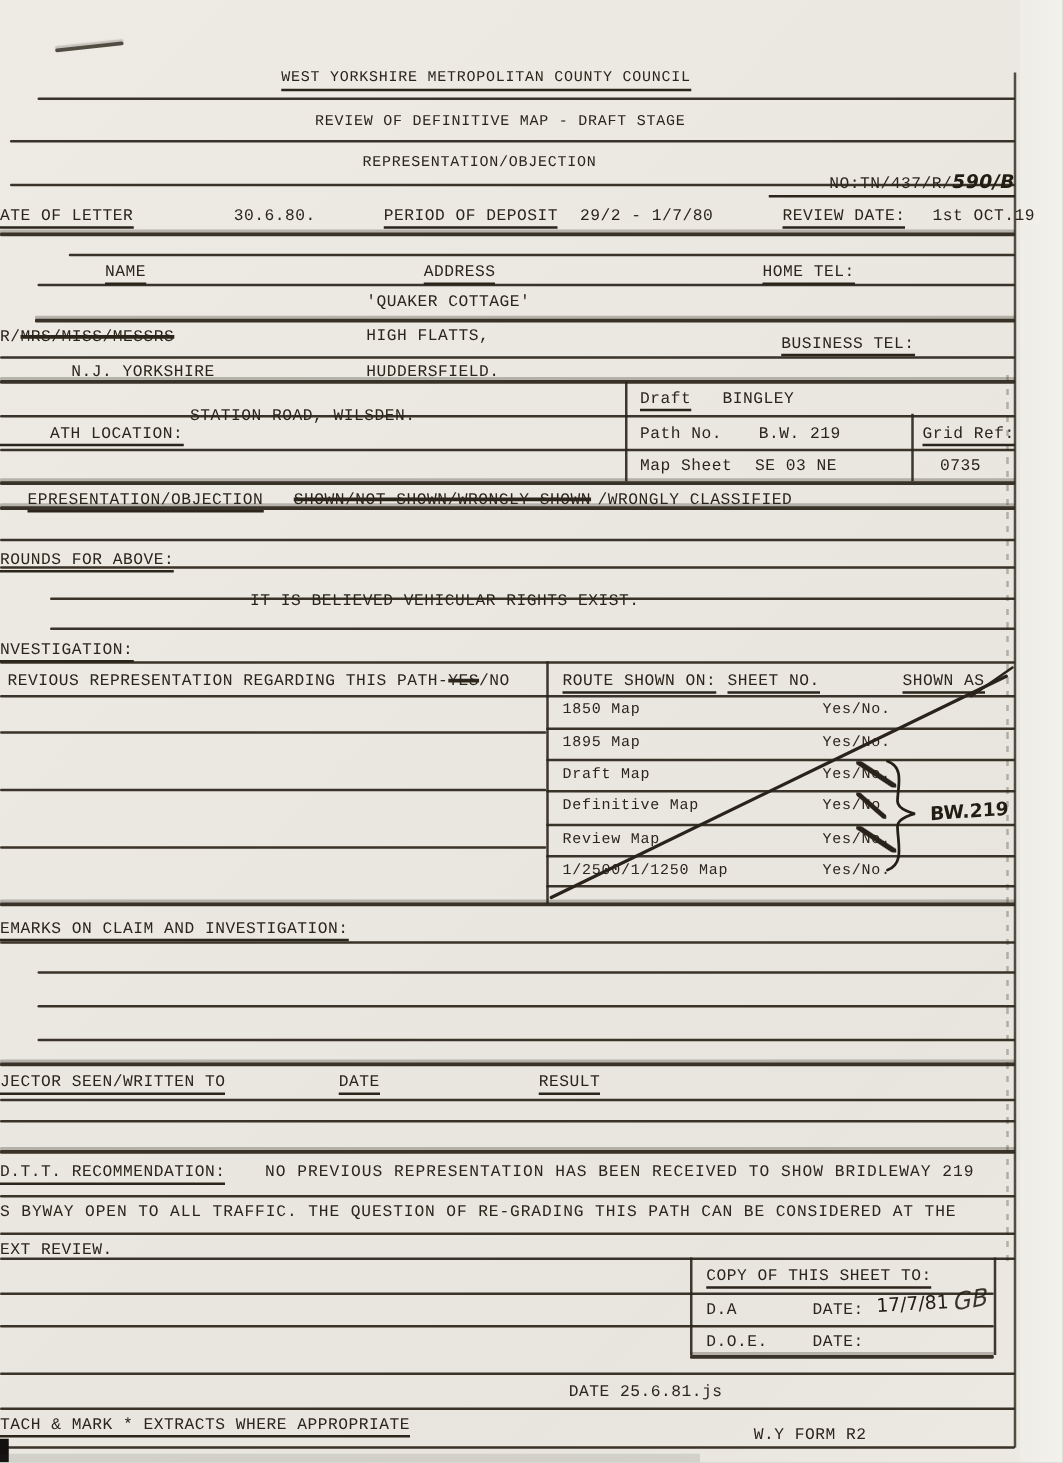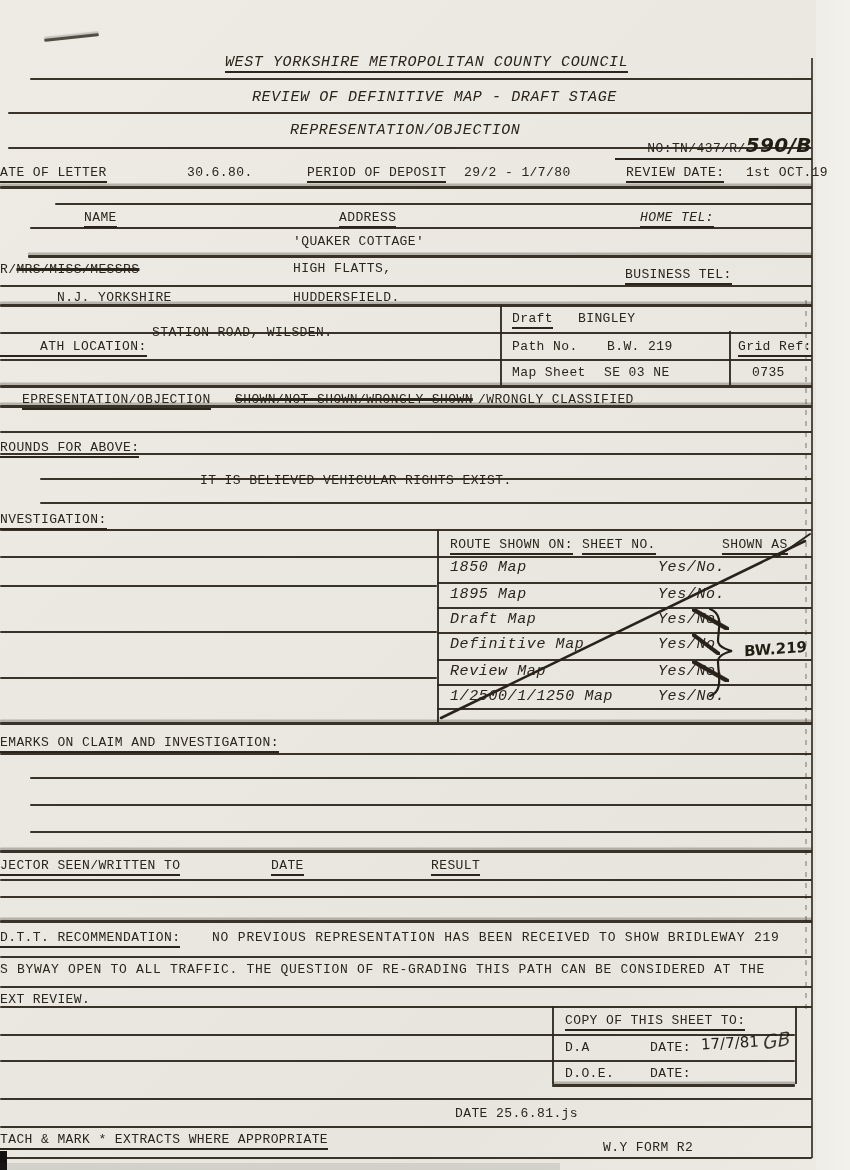--- a/index.html
+++ b/index.html
@@ -7,21 +7,21 @@
     --paper:#eae8e1;
   }
   html,body{margin:0;padding:0;background:#d8d6cf;}
   #page{
     position:relative;width:850px;height:1170px;overflow:hidden;
     background:linear-gradient(135deg,#edebe4 0%,var(--paper) 40%,#e7e5de 78%,#eceae3 100%);
     font-family:"Liberation Mono", monospace;color:var(--ink);
   }
   .t{position:absolute;font:13px "Liberation Mono", monospace;color:var(--ink);
      letter-spacing:.4px;white-space:nowrap;line-height:15px;}
-  .big{font-size:15px;letter-spacing:.6px;font-style:italic;}
+  .big{font-size:12px;letter-spacing:.6px;}
   .ctr{left:0;width:812px;text-align:center;}
   .u{border-bottom:2.3px solid var(--ink);padding-bottom:1px;}
   .strike{text-decoration:line-through;text-decoration-thickness:2.6px;}
   .hr{position:absolute;height:2.4px;background:var(--ink);opacity:.93;border-radius:1px;}
   .hr.th{height:3.4px;box-shadow:0 -2.4px 0 rgba(43,37,27,.3);}
   .vr{position:absolute;width:2.3px;background:var(--ink);opacity:.9;}
   .hand{position:absolute;font-family:"DejaVu Sans", sans-serif;color:#221d13;
         font-weight:600;white-space:nowrap;}
   .noX{position:relative;display:inline-block;}
   .noX::after{content:'';position:absolute;left:-4px;right:-4px;top:-3px;bottom:-3px;
@@ -47,35 +47,35 @@
   <div class="t big ctr u" style="top:55px;left:225px;width:auto;">WEST YORKSHIRE METROPOLITAN COUNTY COUNCIL</div>
   <div class="hr" style="left:30px;top:78px;width:782px;"></div>
 
   <div class="t big" style="top:90px;left:252px;">REVIEW OF DEFINITIVE MAP - DRAFT STAGE</div>
   <div class="hr" style="left:8px;top:112px;width:804px;"></div>
 
   <div class="t big" style="top:123px;left:290px;">REPRESENTATION/OBJECTION</div>
   <div class="hr" style="left:8px;top:147px;width:804px;"></div>
 
   <div class="t" style="top:138px;left:615px;width:197px;text-align:right;border-bottom:2.3px solid var(--ink);padding-bottom:2px;">
-    <span>NO:TN/437/R/</span><span class="hand" style="position:static;font-size:20px;font-style:italic;">590/B</span>
+    <span>NO:TN/437/R/</span><span class="hand" style="position:static;font-size:15px;font-style:italic;">590/B</span>
   </div>
 
   <div class="t u" style="top:165px;left:0;">ATE OF LETTER</div>
   <div class="t" style="top:165px;left:187px;">30.6.80.</div>
   <div class="t u" style="top:165px;left:307px;">PERIOD OF DEPOSIT</div>
   <div class="t" style="top:165px;left:464px;">29/2 - 1/7/80</div>
   <div class="t u" style="top:165px;left:626px;">REVIEW DATE:</div>
   <div class="t" style="top:165px;left:746px;">1st OCT.19</div>
   <div class="hr th" style="left:0;top:186px;width:812px;"></div>
 
   <div class="hr" style="left:55px;top:203px;width:757px;"></div>
   <div class="t u" style="top:210px;left:84px;">NAME</div>
   <div class="t u" style="top:210px;left:339px;">ADDRESS</div>
-  <div class="t u" style="top:210px;left:640px;font-style:italic;">HOME TEL:</div>
+  <div class="t u" style="top:210px;left:610px;">HOME TEL:</div>
   <div class="hr" style="left:30px;top:227px;width:782px;"></div>
 
   <div class="t" style="top:234px;left:293px;">'QUAKER COTTAGE'</div>
   <div class="hr th" style="left:28px;top:255px;width:784px;"></div>
 
   <div class="t" style="top:262px;left:0;"><span>R/</span><span class="strike">MRS/MISS/MESSRS</span></div>
   <div class="t" style="top:261px;left:293px;">HIGH FLATTS,</div>
   <div class="t u" style="top:267px;left:625px;">BUSINESS TEL:</div>
   <div class="hr" style="left:0;top:285px;width:812px;"></div>
 
@@ -109,20 +109,21 @@
 
   <div class="t u" style="top:440px;left:0;">ROUNDS FOR ABOVE:</div>
   <div class="t" style="top:437px;left:200px;margin-top:36px;">IT IS BELIEVED VEHICULAR RIGHTS EXIST.</div>
   <div class="hr" style="left:0;top:453px;width:812px;"></div>
   <div class="hr" style="left:40px;top:478px;width:772px;"></div>
   <div class="hr" style="left:40px;top:502px;width:772px;"></div>
 
   <div class="t u" style="top:512px;left:0;">NVESTIGATION:</div>
   <div class="hr" style="left:0;top:529px;width:812px;"></div>
 
+  <div class="t" style="top:537px;left:6px;"><span>REVIOUS REPRESENTATION REGARDING THIS PATH-</span><span class="strike">YES</span><span>/NO</span></div>
 
   <div class="vr" style="left:437px;top:529px;height:194px;"></div>
   <div class="t u" style="top:537px;left:450px;">ROUTE SHOWN ON:</div>
   <div class="t u" style="top:537px;left:582px;">SHEET NO.</div>
   <div class="t u" style="top:537px;left:722px;">SHOWN AS</div>
 
   <div class="hr" style="left:0;top:556px;width:812px;"></div>
   <div class="hr" style="left:437px;top:582px;width:375px;"></div>
   <div class="hr" style="left:437px;top:607px;width:375px;"></div>
   <div class="hr" style="left:437px;top:632px;width:375px;"></div>

